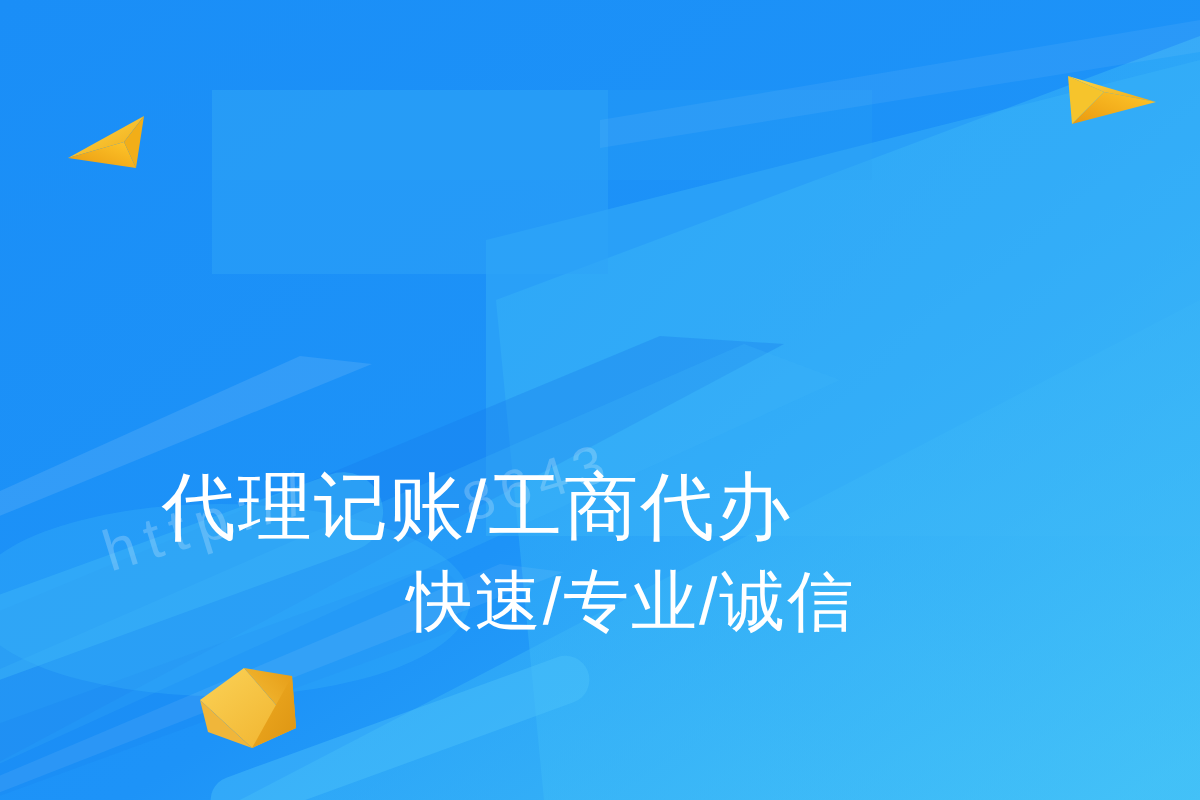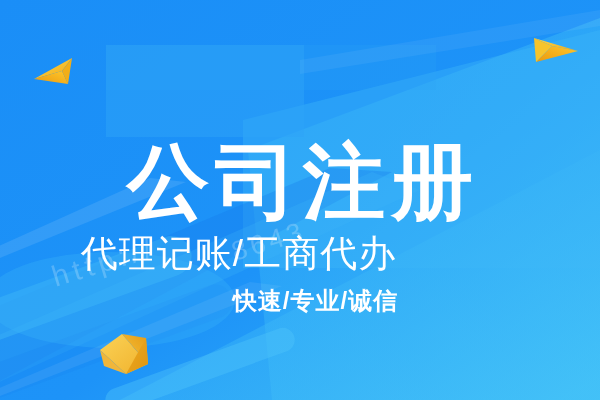--- a/index.html
+++ b/index.html
@@ -60,23 +60,23 @@
     text-indent: 1px;
     white-space: nowrap;
   }
   .subline-2 {
     position: absolute;
     left: 0;
     top: 283px;
     width: 530px;
     text-align: center;
     color: #ffffff;
-    font-size: 24px;
+    font-size: 33px;
     line-height: 36px;
-    font-weight: 700;
+    font-weight: 400;
     letter-spacing: 1px;
     text-indent: 1px;
     white-space: nowrap;
     padding-left: 100px;
     box-sizing: border-box;
   }
   .watermark {
     position: absolute;
     color: rgba(255, 255, 255, 0.22);
     white-space: nowrap;
@@ -189,21 +189,20 @@
       <polygon points="126,374 148,364 146,338 126,374" fill="url(#gradEnvB)"></polygon>
     </g>
   </svg>
 
   <div class="text-stack">
 
     <div class="watermark wm-url">http://</div>
 
     <div class="watermark wm-digits">8643</div>
 
-    <div class="headline">公司注册</div>
 
     <div class="subline-1">代理记账/工商代办</div>
 
     <div class="subline-2">快速/专业/诚信</div>
 
   </div>
 
 </div>
 
 </body></html>

